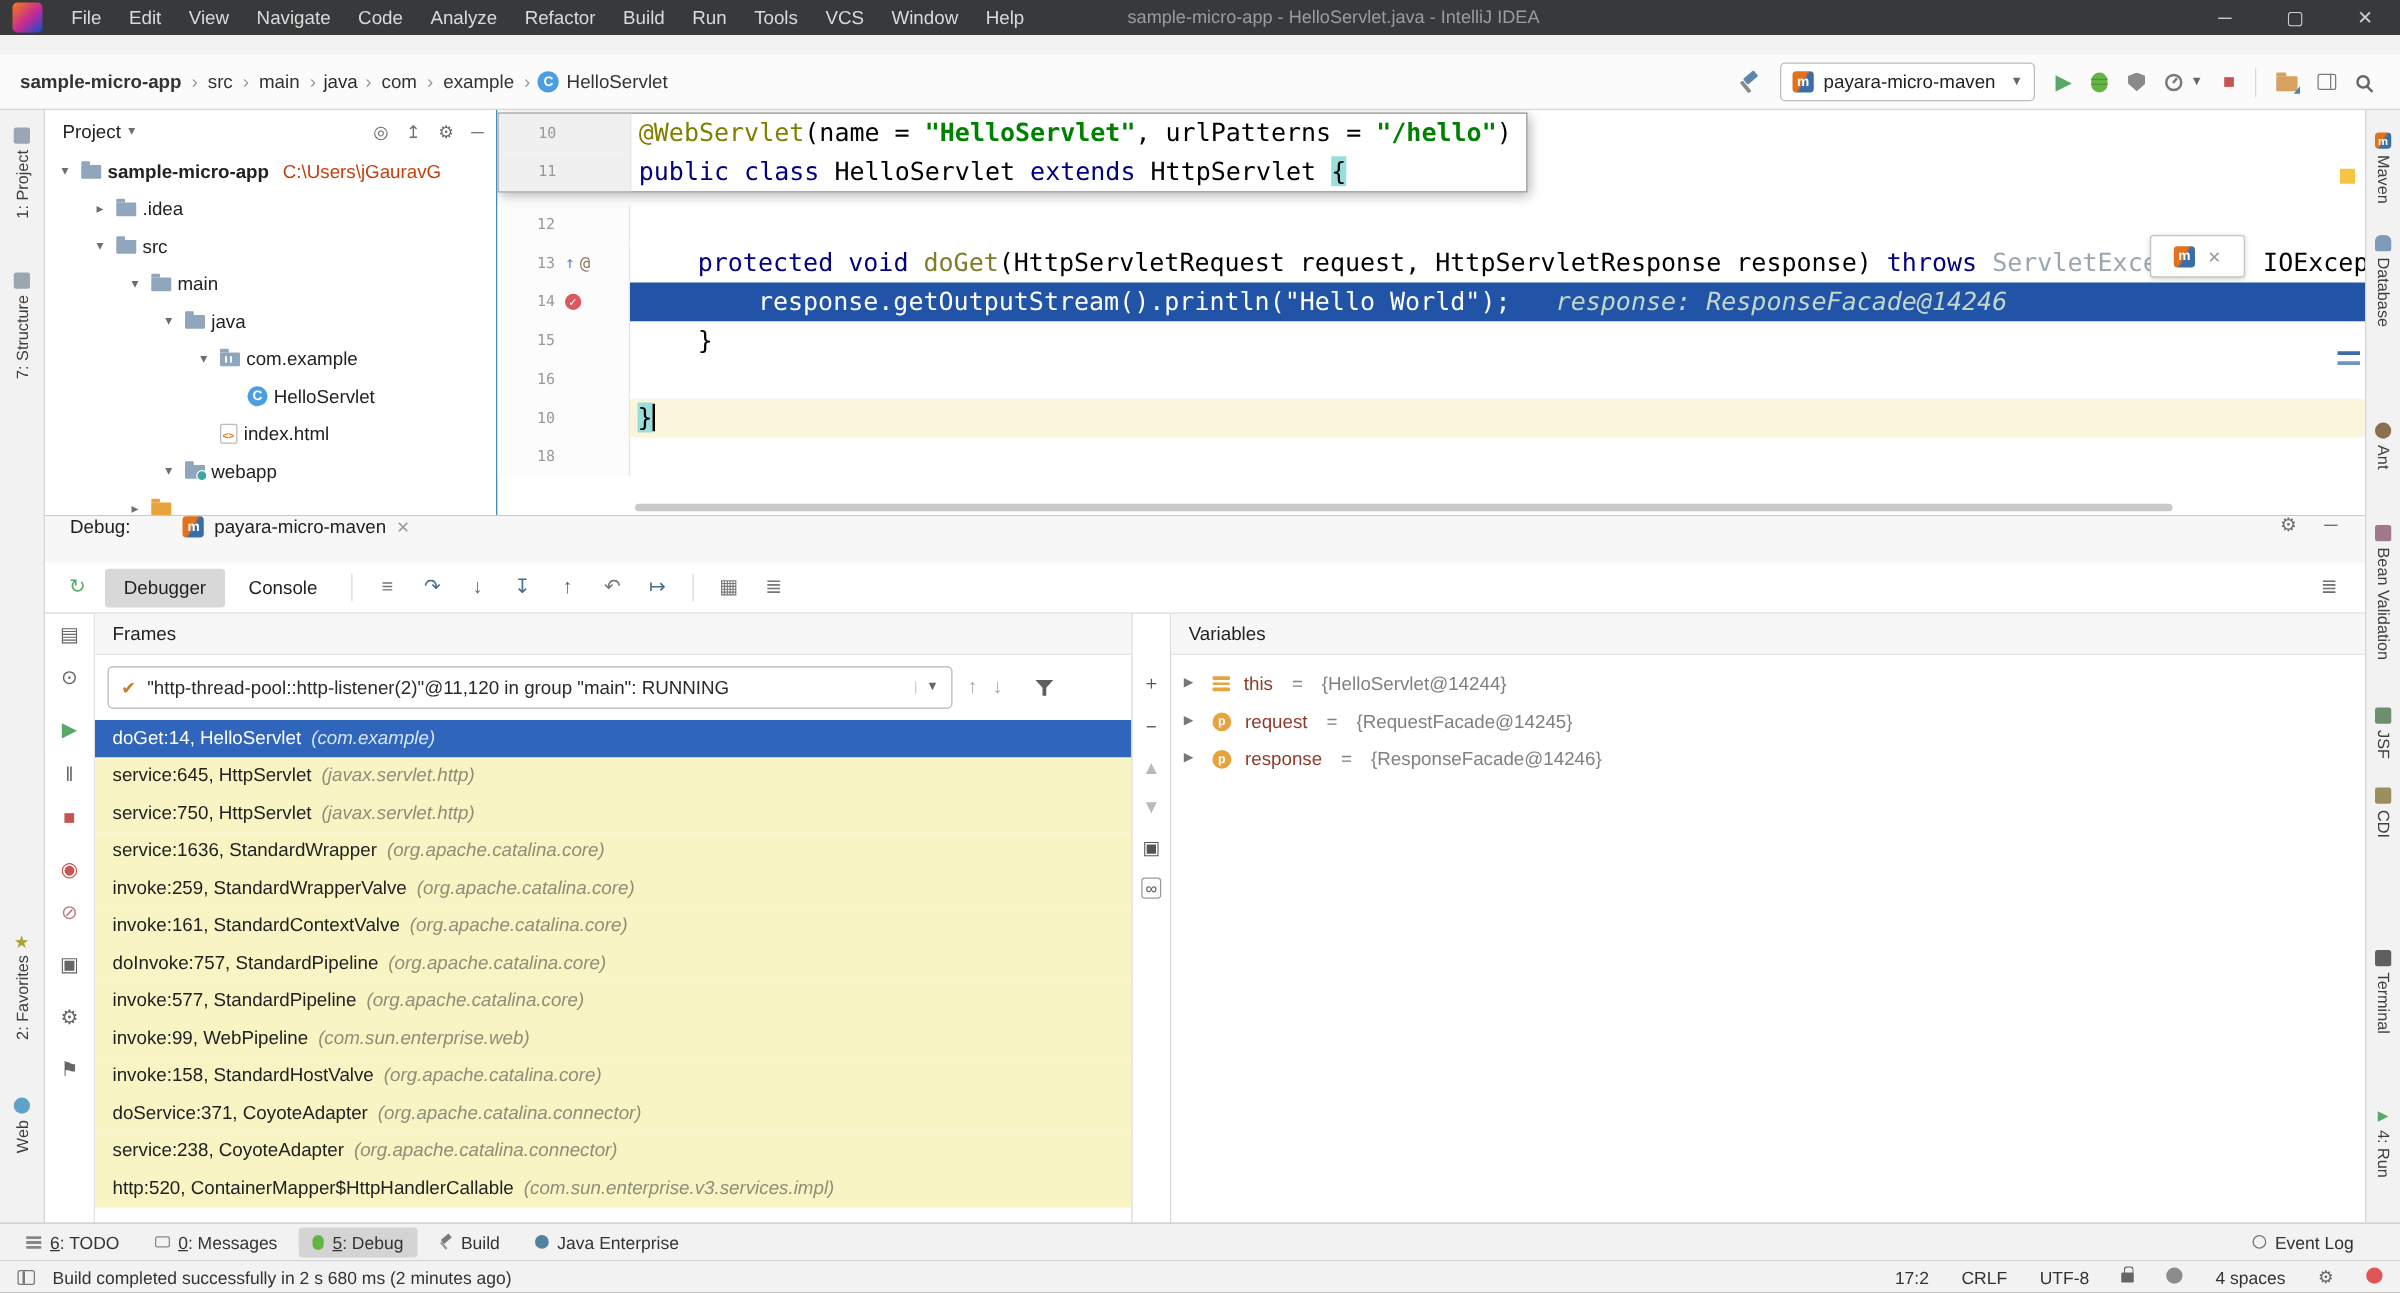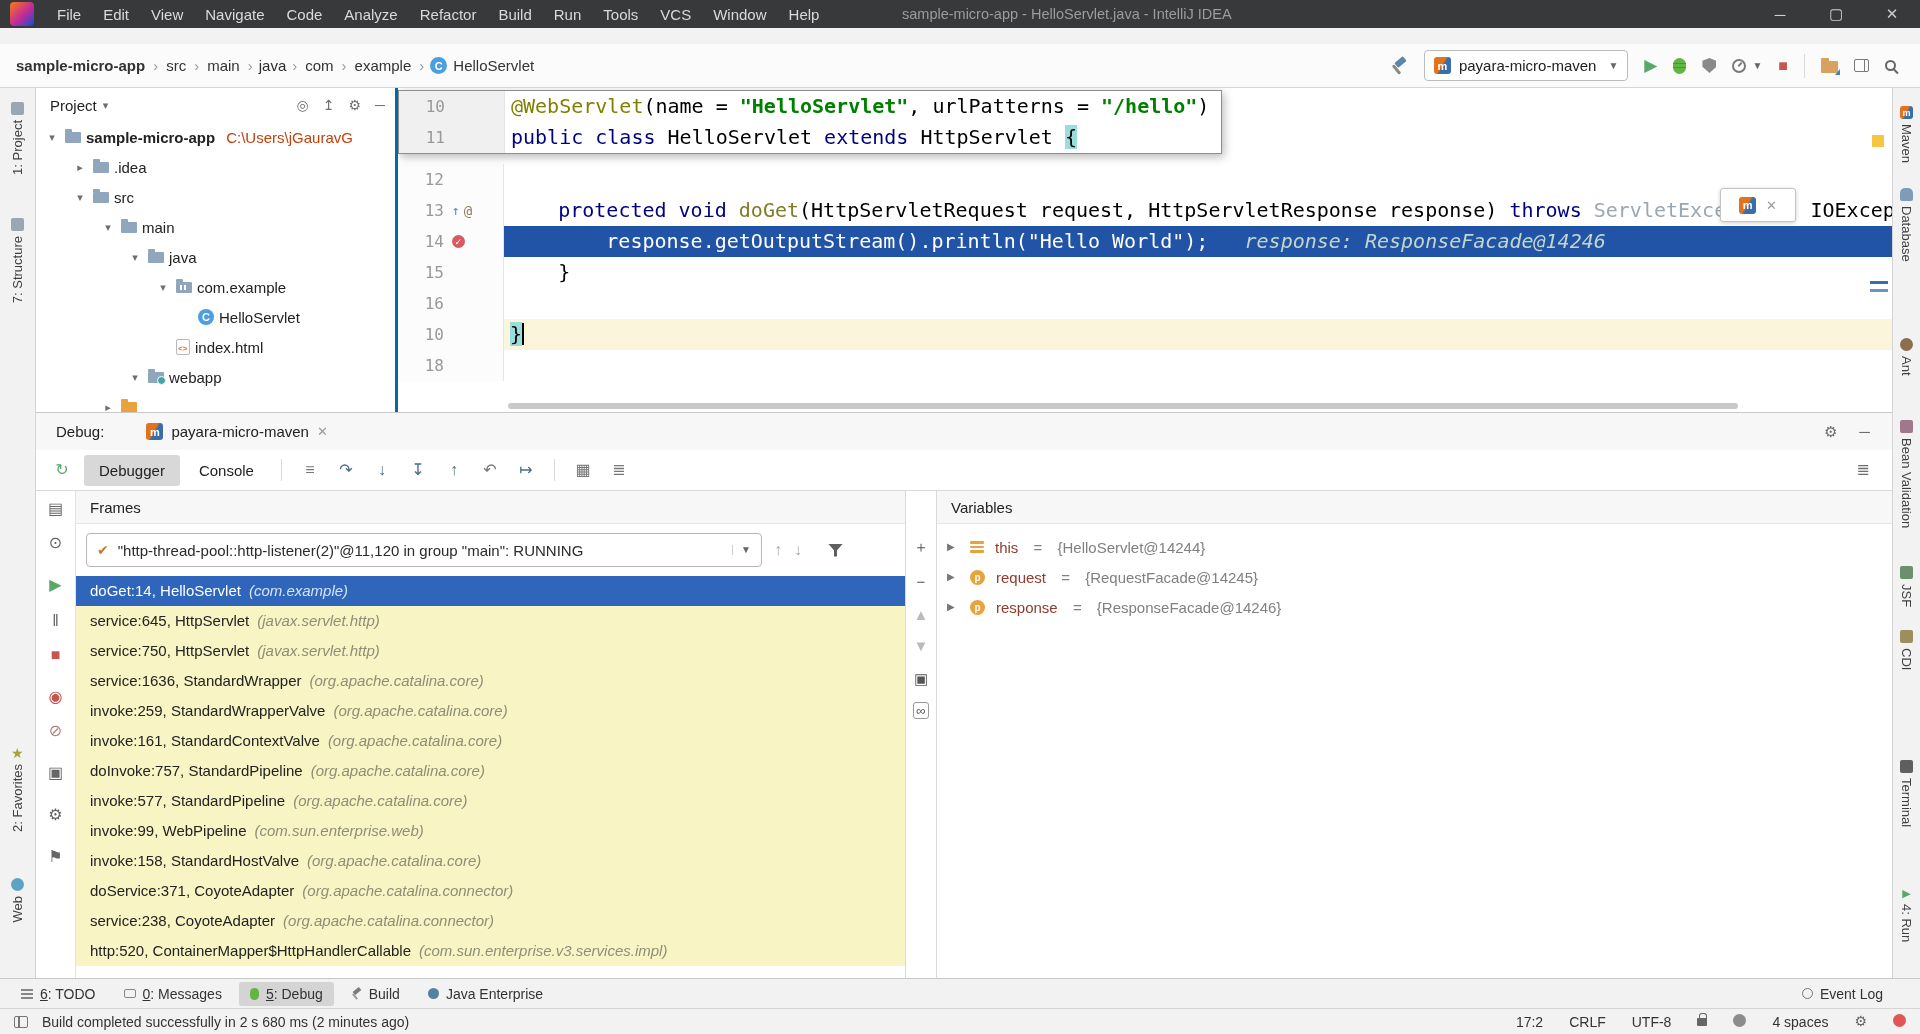--- a/index.html
+++ b/index.html
@@ -49,42 +49,42 @@
   
   #stripe-left{position:absolute;left:0;top:88px;width:36px;height:890px;background:#F2F2F2;border-right:1px solid #D5D5D5}
   #stripe-right{position:absolute;left:1892px;top:88px;width:28px;height:890px;background:#F2F2F2;border-left:1px solid #D5D5D5}
   .vtab{position:absolute;left:0;width:100%;display:flex;flex-direction:column;align-items:center;gap:5px;color:#3F3F3F;font-size:13px}
   .vtab .vtxt{writing-mode:vertical-rl;transform:rotate(180deg);white-space:nowrap}
   .vtab .vtxt-r{writing-mode:vertical-rl;white-space:nowrap}
   .mini{width:13px;height:13px;border-radius:2px;background:#9AA7B2}
   .mini.star{background:none;color:#A8A23B;font-size:14px}
 
   
-  #project{position:absolute;left:36px;top:88px;width:362px;height:324px;background:#fff;border-right:3px solid #0369a1;overflow:hidden}
+  #project{position:absolute;left:36px;top:88px;width:362px;height:324px;background:#fff;border-right:1px solid #0369a1;overflow:hidden}
   .phead{height:34px;display:flex;align-items:center;padding:0 10px 0 14px;font-size:15px;color:#222;gap:6px}
   .phead .picons{margin-left:auto;display:flex;gap:14px;color:#6E6E6E;font-size:14px}
   .trow{height:30px;display:flex;align-items:center;font-size:15px;white-space:nowrap;gap:5px}
   .arrow{width:16px;text-align:center;color:#6E6E6E;font-size:11px;flex:0 0 16px}
   .fold{position:relative;width:16px;height:11px;background:#8FA6BC;border-radius:1px;flex:0 0 16px}
   .fold::before{content:"";position:absolute;top:-3px;left:0;width:7px;height:3px;background:#8FA6BC;border-radius:1px 1px 0 0}
   .fold.web::after{content:"";position:absolute;right:-2px;bottom:-2px;width:7px;height:7px;border-radius:50%;background:#3FA7A0;border:1px solid #fff}
   .fold.pkgf::after{content:"";position:absolute;left:4px;top:3px;width:8px;height:5px;background:repeating-linear-gradient(90deg,#fff 0 2px,transparent 2px 4px)}
   .fold.orange{background:#E8A33D}.fold.orange::before{background:#E8A33D}
   .i-html{width:14px;height:16px;background:#fff;border:1px solid #B9B9B9;border-radius:2px;position:relative;flex:0 0 14px}
   .i-html::after{content:"<>";position:absolute;left:1px;top:4px;font-size:8px;font-weight:bold;color:#E8710C}
   .tlabel{color:#222}
   .tlabel.bold{font-weight:bold}
   .tpath{color:#c2410c;margin-left:6px;overflow:hidden;text-overflow:ellipsis}
 
   
   #editor{position:absolute;left:398px;top:88px;width:1494px;height:324px;background:#fff;overflow:hidden}
   .erows{position:absolute;left:0;top:76px;width:100%}
   .erow{display:flex;height:31px;line-height:31px;font-family:"DejaVu Sans Mono",monospace;font-size:20px;white-space:pre}
   .g{flex:0 0 106px;display:flex;background:#FCFCFC;border-right:1px solid #E6E6E6;color:#999}
-  .g .num{width:50px;text-align:right;font-size:16px;padding-right:4px}
+  .g .num{width:50px;text-align:right;font-size:12px;padding-right:4px}
   .g .gico{flex:1;display:flex;align-items:center;gap:4px;padding-left:4px;font-size:15px}
   .code{flex:1;padding-left:6px;overflow:hidden}
   .erow.exec .code{background:#2154A6}
   .erow.caretline .code{background:#FBF5DC}
   .tk-ann{color:#808000}
   .tk-kw{color:#000080;font-weight:normal}
   .tk-st{color:#008000;font-weight:bold}
   .tk-pl{color:#000}
   .tk-me{color:#7F7C2A}
   .tk-gy{color:#9AA7B0}
@@ -100,21 +100,21 @@
   #code-popup .g{background:#F0F0F0}
   #maven-float{position:absolute;left:1322px;top:100px;width:76px;height:34px;background:#fff;border:1px solid #C4C4C4;border-radius:3px;box-shadow:0 1px 4px rgba(0,0,0,.2);display:flex;align-items:center;justify-content:center;gap:10px;z-index:4}
   .close-x{color:#9A9A9A;font-size:13px}
   .mark-y{position:absolute;right:8px;top:47px;width:12px;height:12px;background:#F4C642}
   .mark-b1{position:absolute;right:4px;top:193px;width:18px;height:3px;background:#3D6CAC}
   .mark-b2{position:absolute;right:4px;top:201px;width:18px;height:3px;background:#6E93C4}
   .hscroll{position:absolute;left:110px;bottom:3px;width:1230px;height:6px;background:#C9C9C9;border-radius:3px}
 
   
   #debug{position:absolute;left:36px;top:412px;width:1856px;height:566px;background:#fff;border-top:1px solid #C9C9C9}
-  .dheader{height:37px;display:flex;align-items:center;padding:0 22px 0 20px;font-size:15px;color:#222;background:#F7F7F7}
+  .dheader{height:37px;display:flex;align-items:flex-start;padding:0 22px 0 20px;font-size:15px;color:#222;background:#F7F7F7}
   .dtab{display:flex;align-items:center;gap:8px;margin-left:42px}
   .dheader-icons{margin-left:auto;display:flex;gap:22px;color:#6E6E6E;font-size:15px}
   .dtoolbar{height:41px;display:flex;align-items:center;border-bottom:1px solid #D9D9D9;padding:0 22px 0 8px;gap:4px;font-size:15px}
   .rerun{width:36px;text-align:center;color:#59A869;font-size:16px}
   .ttab{padding:7px 15px;border-radius:3px;color:#222}
   .ttab.sel{background:#D8D8D8}
   .tsep{width:1px;height:22px;background:#DADADA;margin:0 8px}
   .step{width:32px;text-align:center;color:#4A708C;font-size:16px}
   .step.gray{color:#777}
   .dtool-right{margin-left:auto;color:#6E6E6E;font-size:16px}

